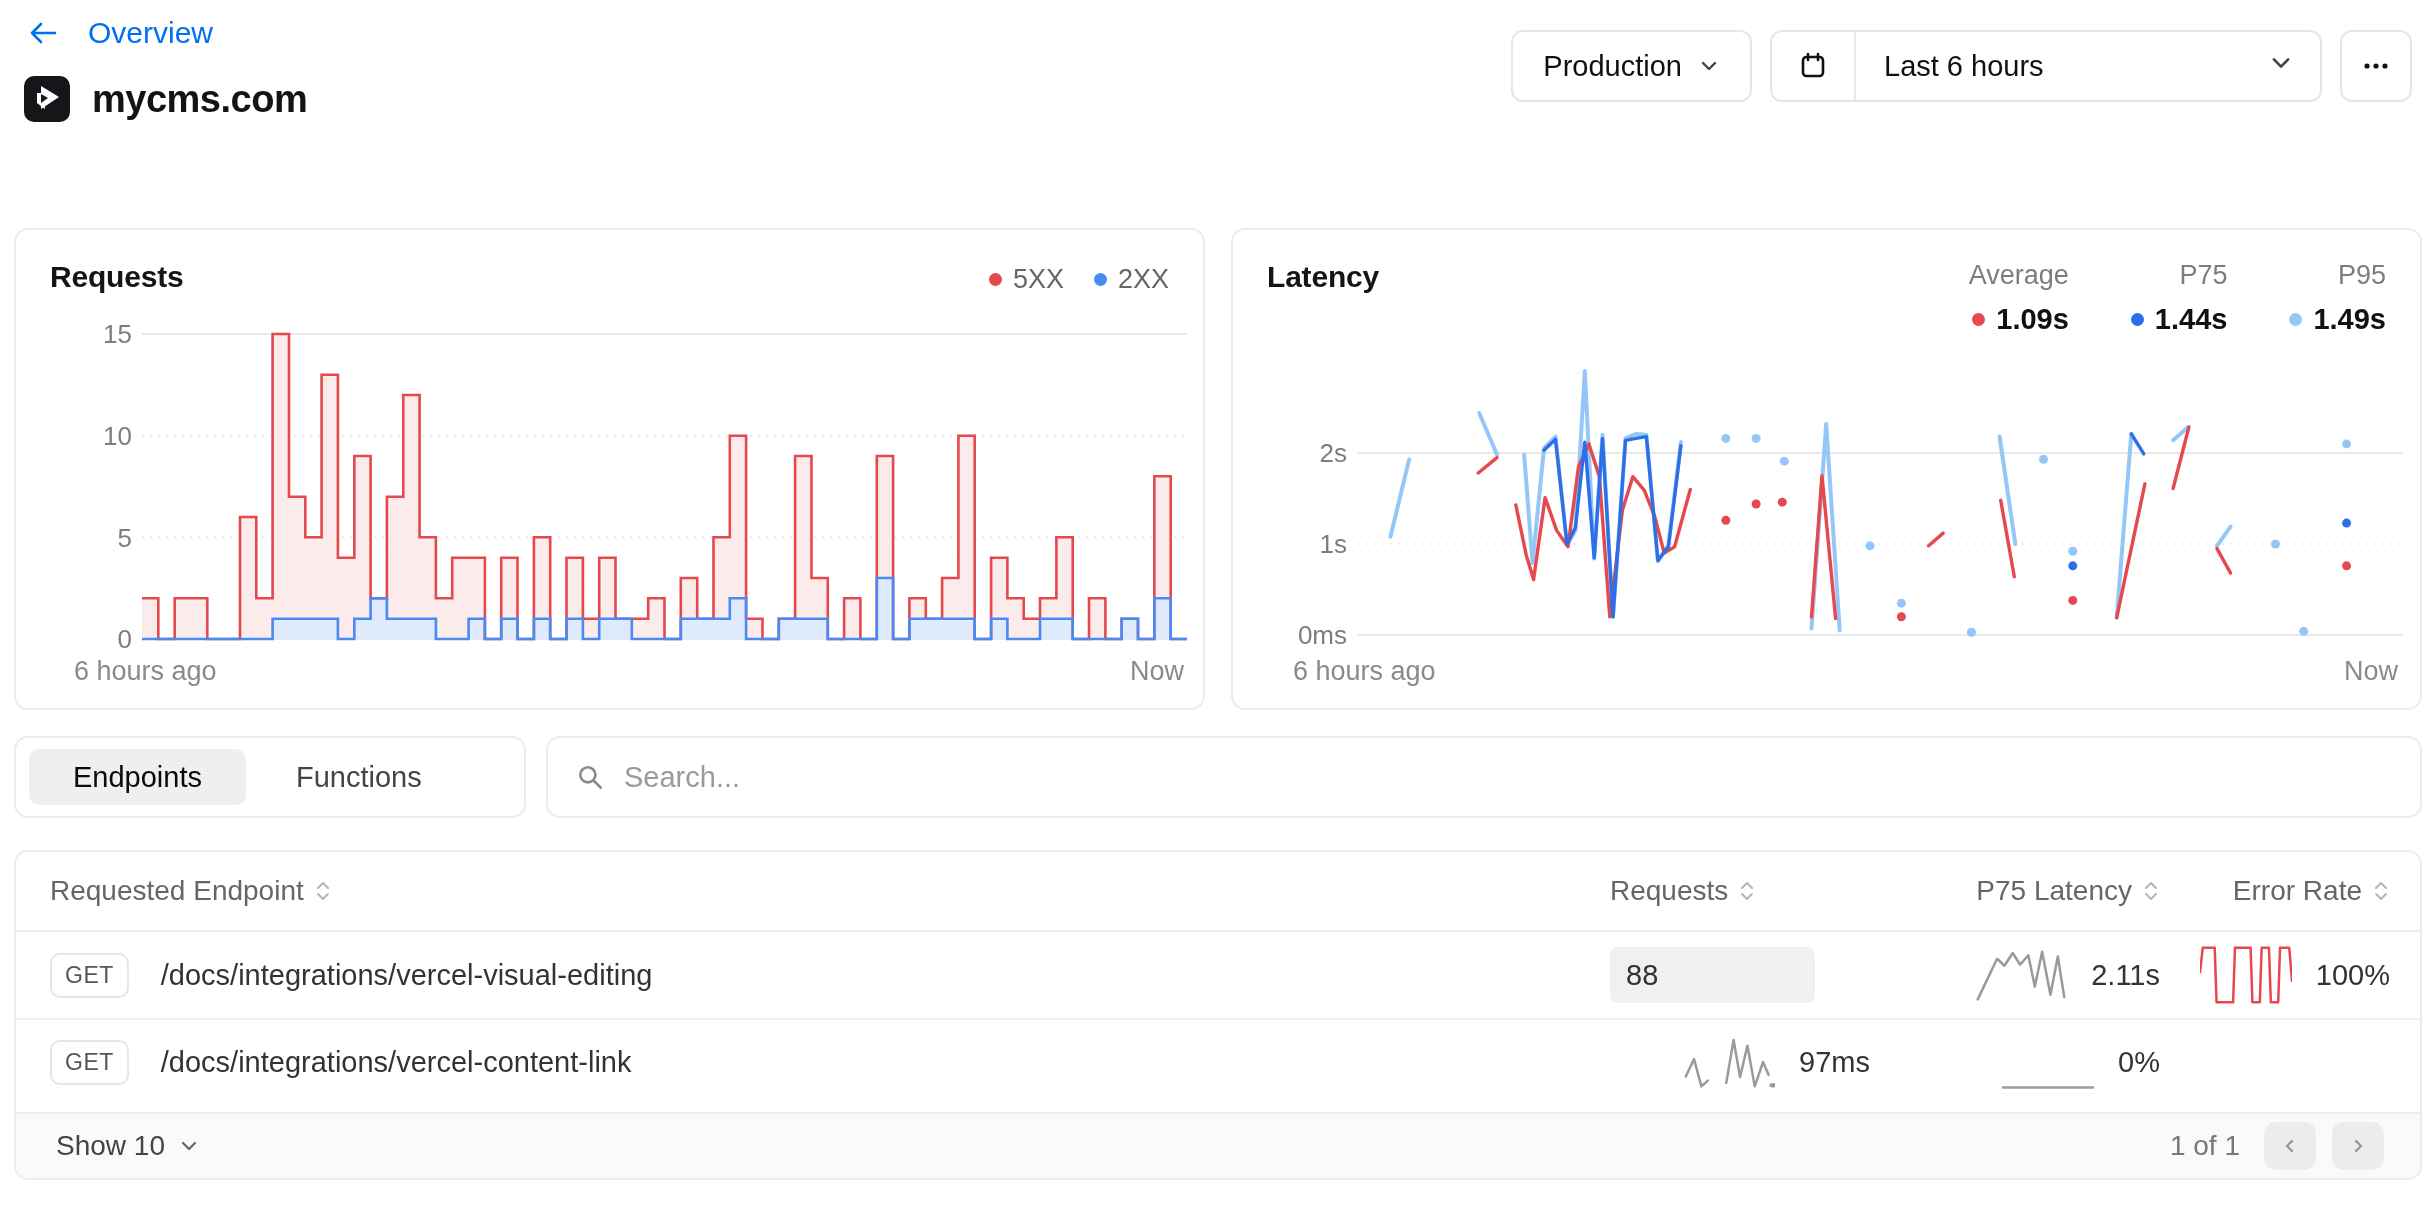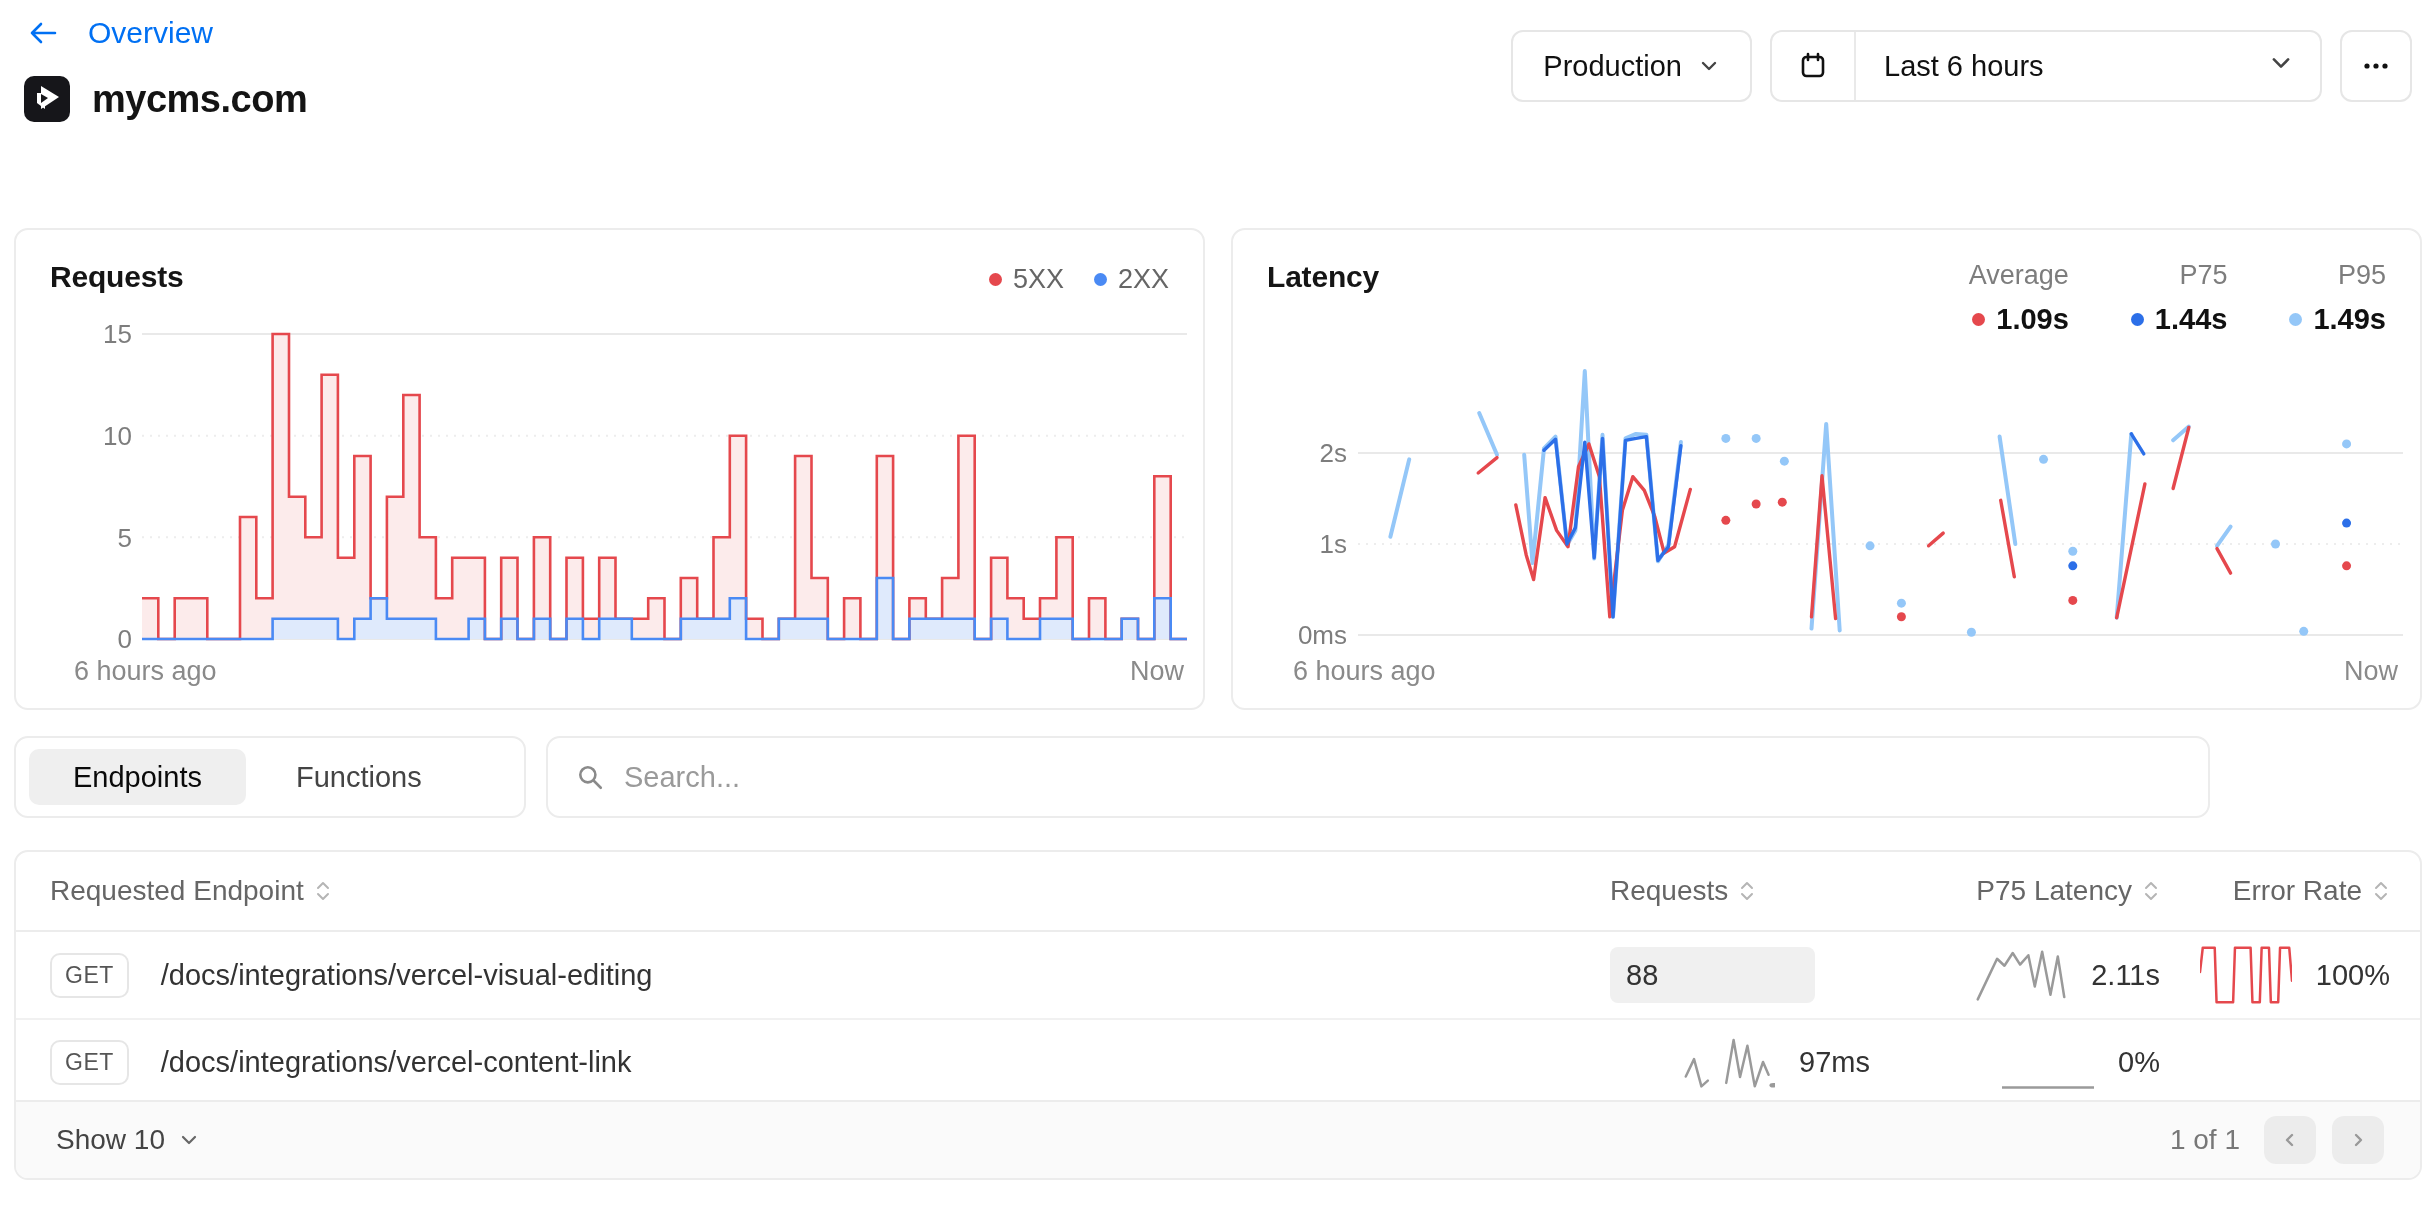--- a/index.html
+++ b/index.html
@@ -45,21 +45,21 @@
             transform:translateY(-50%); }
   .req-y { left:22px; } .lat-y { left:20px; }
   #req-svg { position:absolute; left:126px; top:86px; }
   #lat-svg { position:absolute; left:125px; top:130px; }
   .xlabels { position:absolute; bottom:20px; left:0; right:0; height:32px; font-size:27px; color:#8a8a8a; }
   .xlabels .xl { position:absolute; }
   .req-xl-left { left:58px; } .req-xl-right { right:19px; }
   .lat-xl-left { left:60px; } .lat-xl-right { right:22px; }
 
   
-  .filter-row { position:absolute; top:736px; left:14px; width:2196px; display:flex; gap:20px; }
+  .filter-row { position:absolute; top:736px; left:14px; width:2408px; display:flex; gap:20px; }
   .tabs { width:512px; height:82px; display:flex; align-items:center; padding:0 13px; gap:6px; }
   .tab { height:56px; padding:0 44px; border-radius:10px; border:none; background:transparent;
          font-size:29px; color:#444; display:flex; align-items:center; cursor:pointer;
          font-family:"Liberation Sans", sans-serif; }
   .tab.active { background:#efefef; color:#0a0a0a; font-weight:500; }
   .search { flex:1; height:82px; display:flex; align-items:center; padding:0 28px; gap:20px; }
   .search input { border:none; outline:none; flex:1; font-size:29px; color:#111;
                   font-family:"Liberation Sans", sans-serif; background:transparent; }
   .search input::placeholder { color:#9a9a9a; }
 
@@ -75,21 +75,21 @@
   .endpoint { display:flex; align-items:center; gap:32px; font-size:29px; color:#333; }
   .method { border:2px solid #e6e6e6; border-radius:10px; padding:7px 13px; font-size:23px;
             color:#555; letter-spacing:0.5px; }
   .req-bar { background:#f0f0f0; border-radius:8px; height:56px; display:flex; align-items:center;
              padding-left:16px; font-size:29px; color:#333; }
   .cell-right { display:flex; justify-content:flex-end; align-items:center; gap:24px;
                 font-size:29px; color:#333; }
   .spark { width:92px; height:58px; }
 
   
-  .tfoot { position:absolute; bottom:0; left:0; right:0; height:78px; background:#fafafa;
+  .tfoot { position:absolute; bottom:0; left:0; right:0; height:66px; background:#fafafa;
            border-top:2px solid #ececec; border-radius:0 0 12px 12px; display:flex;
            align-items:center; justify-content:space-between; padding:0 36px 0 40px; }
   .show-btn { display:flex; align-items:center; gap:14px; font-size:28px; color:#444;
               background:none; border:none; cursor:pointer; font-family:"Liberation Sans", sans-serif; }
   .pager { display:flex; align-items:center; gap:16px; }
   .page-status { font-size:28px; color:#777; margin-right:8px; }
   .page-btn { width:52px; height:48px; border-radius:12px; background:#ececec; border:none;
               display:flex; align-items:center; justify-content:center; cursor:default; }
 </style>
 </head>

